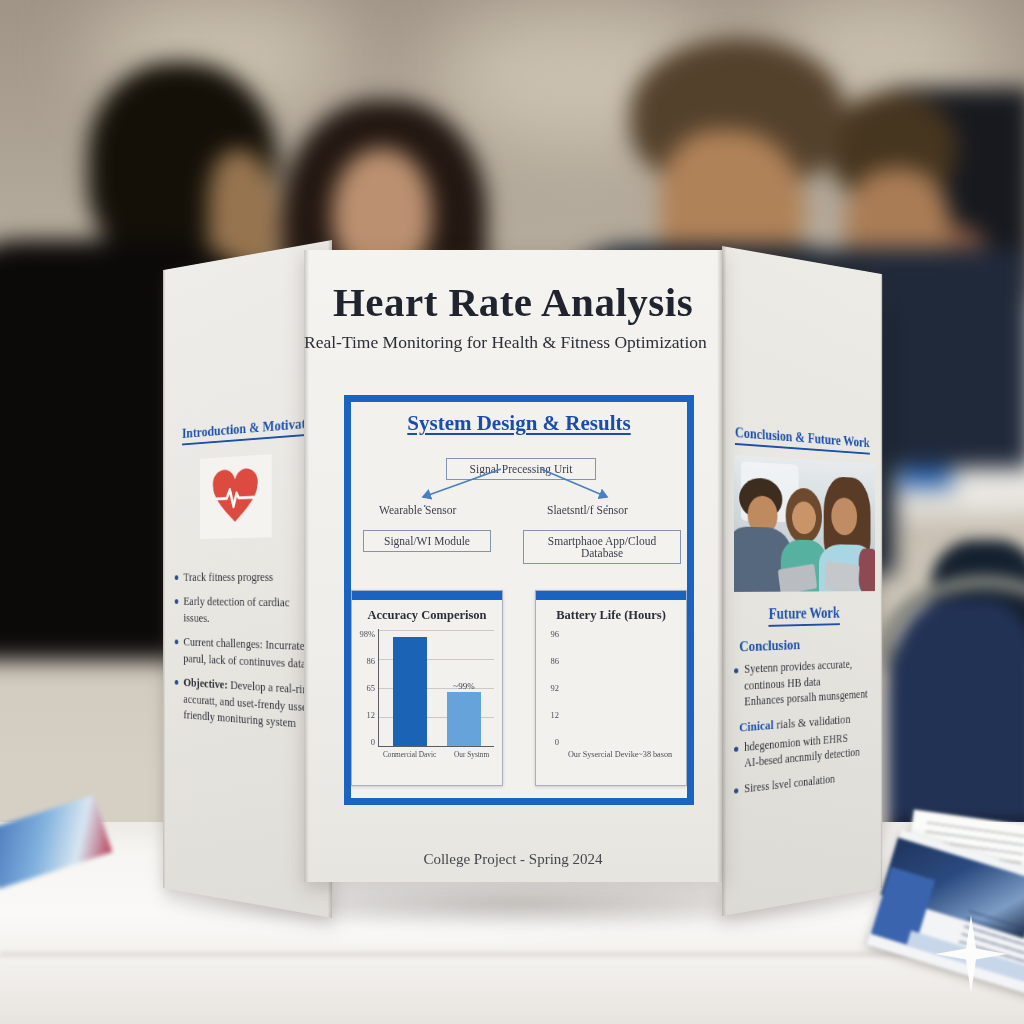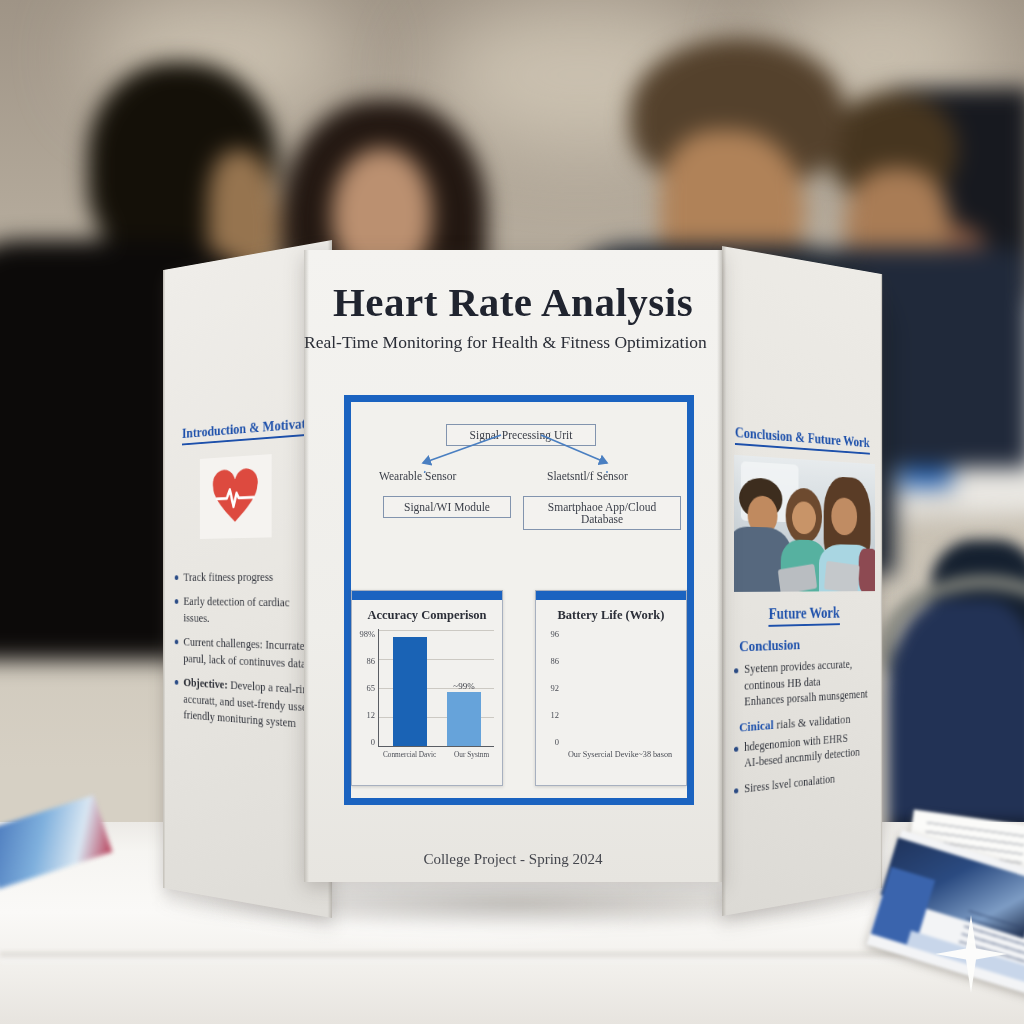--- a/index.html
+++ b/index.html
@@ -100,21 +100,21 @@
 
   .blue-box{position:absolute;left:40px;top:145px;width:350px;height:410px;
     border:7px solid #1b63c0;background:#f2f1ed;box-sizing:border-box;}
   .section-heading{margin-top:9px;text-align:center;font-size:21px;font-weight:bold;color:#1a4dab;
     text-decoration:underline;text-underline-offset:3px;}
 
   .flow{position:relative;height:128px;margin-top:6px;}
   .flow-box{position:absolute;border:1.5px solid #8294ae;background:#f3f2ef;color:#3a3e48;
     font-size:11.5px;text-align:center;padding:4px 6px;box-sizing:border-box;}
   .fb-top{left:95px;top:16px;width:150px;}
-  .fb-left{left:12px;top:88px;width:128px;margin-left:20px;}
+  .fb-left{left:12px;top:88px;width:128px;}
   .fb-right{left:172px;top:88px;width:158px;}
   .flow-label{position:absolute;font-size:11.5px;color:#3a3e48;white-space:nowrap;}
   .fl-left{left:28px;top:62px;}
   .fl-right{left:196px;top:62px;}
   .flow-arrows{position:absolute;left:0;top:25px;width:336px;height:40px;}
 
   .charts{position:absolute;left:0;top:188px;width:100%;display:flex;justify-content:center;gap:32px;}
   .chart-card{width:152px;height:196px;background:#f2f1ee;border:1px solid #a7b0bf;box-sizing:border-box;
     box-shadow:0 1px 3px rgba(100,100,100,.25);}
   .chart-topbar{height:9px;background:#1b63c0;}
@@ -298,20 +298,21 @@
   </div>
 
   <div class="panel center-panel">
     <div class="fold fold-l"></div>
     <div class="fold fold-r"></div>
 
     <div class="poster-title">Heart Rate Analysis</div>
     <div class="poster-subtitle">Real-Time Monitoring for Health &amp; Fitness Optimization</div>
 
     <div class="blue-box">
+      <div class="section-heading">System Design &amp; Results</div>
 
       <div class="flow">
         <div class="flow-box fb-top">Signal Precessing Urit</div>
         <svg class="flow-arrows" viewBox="0 0 336 40">
           <defs>
             <marker id="arr" markerWidth="7" markerHeight="7" refX="5" refY="3.5" orient="auto">
               <path d="M0,0 L6,3.5 L0,7 Z" fill="#4a7fc1"></path>
             </marker>
           </defs>
           <path d="M150,2 L72,30" stroke="#4a7fc1" stroke-width="1.6" fill="none" marker-end="url(#arr)"></path>
@@ -349,21 +350,21 @@
             </div>
           </div>
           <div class="x-labels">
             <span>Conmercial Davic</span>
             <span>Our Systnm</span>
           </div>
         </div>
 
         <div class="chart-card">
           <div class="chart-topbar"></div>
-          <div class="chart-title">Battery Life (Work)</div>
+          <div class="chart-title">Battery Life (Hours)</div>
           <div class="chart-plot">
             <div class="y-axis">
               <span>96</span>
               <span>86</span>
               <span>92</span>
               <span>12</span>
               <span>0</span>
             </div>
           </div>
           <div class="x-labels x-single">

